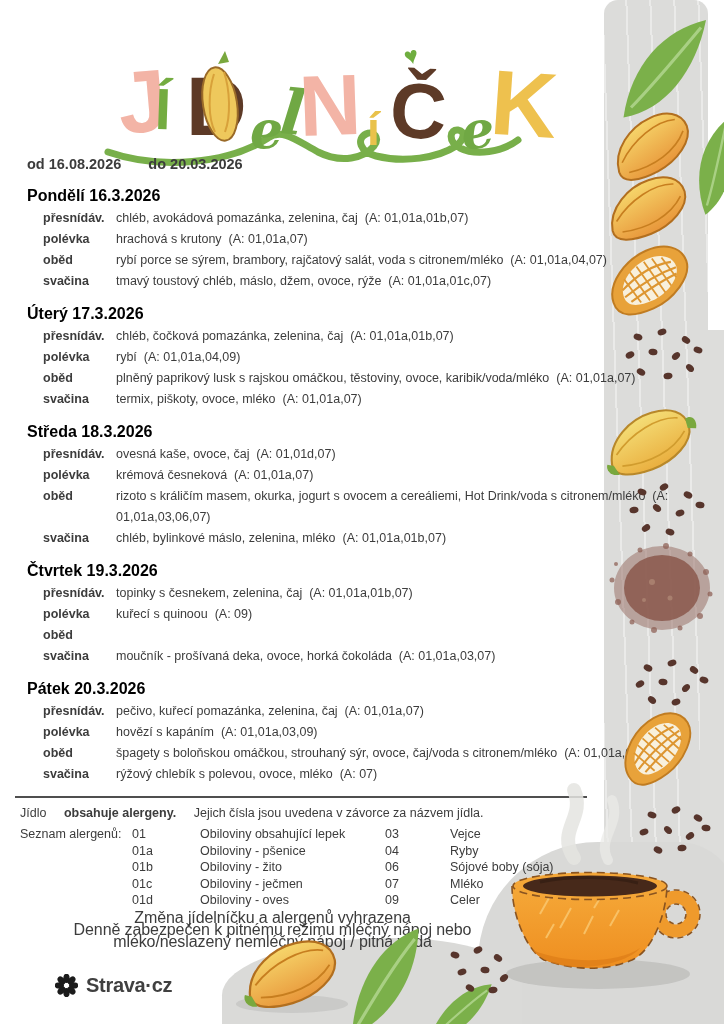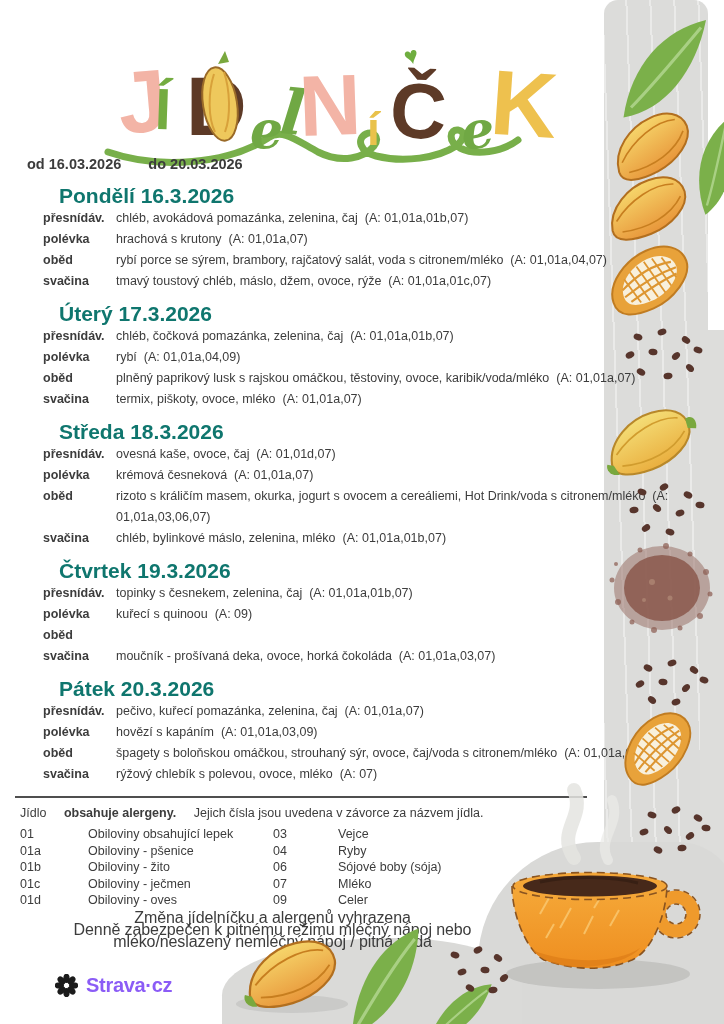--- a/index.html
+++ b/index.html
@@ -37,39 +37,39 @@
   .L9{left:491px;top:58px;font-size:92px;transform:rotate(4deg);}
   .heart{position:absolute;left:404px;top:42px;font-size:24px;color:#6fae3f;transform:rotate(-14deg);}
   
   .date-range{position:absolute;left:27px;top:156px;font-size:14.5px;font-weight:bold;}
   .date-range span{display:inline-block;}
   .date-from{margin-right:27px;}
   
   .main{position:absolute;left:15px;top:184px;width:662px;}
   .day{padding-left:12px;margin-top:12px;}
   .day:first-child{margin-top:2px;}
-  .day-header{font-size:21px;font-weight:bold;line-height:19px;margin-bottom:3px;color:#0f766e;margin-left:32px;}
+  .day-header{font-size:16px;font-weight:bold;line-height:19px;margin-bottom:3px;color:#000000;}
   .meal-row{display:flex;font-size:12.5px;line-height:21px;margin-left:16px;}
   .meal-label{width:73px;flex:none;font-weight:bold;}
   .meal-text{width:558px;white-space:pre-wrap;}
   
   .sep{border-top:2px solid #4f4f4f;width:572px;margin:11px 0 7px 0;}
   .notice{margin-left:5px;font-size:12.5px;line-height:17px;}
   .notice b{margin:0 14px;}
   .allergen-table{display:flex;margin-left:5px;margin-top:4px;font-size:12.5px;line-height:16.5px;}
   .alg-label{width:112px;flex:none;}
   .alg-col{flex:none;}
   .alg-col1{width:253px;}
   .alg-row{display:flex;gap:32px;}
   .alg-code1{width:36px;flex:none;}
   .alg-code2{width:33px;flex:none;}
   .footnotes{margin-left:5px;margin-top:3px;width:505px;text-align:center;
     font-size:16px;line-height:12px;letter-spacing:-0.1px;}
   .brand{margin-top:26px;margin-left:40px;display:flex;align-items:center;gap:8px;}
-  .brand-text{font-size:20px;font-weight:bold;color:#8b5cf6;letter-spacing:-0.3px;}
+  .brand-text{font-size:20px;font-weight:bold;color:#404040;letter-spacing:-0.3px;}
 </style>
 </head>
 <body>
 
 <div class="strip"></div>
 <div class="strip-right"></div>
 <div class="blob-br"></div>
 <div class="blob-bc"></div>
 
 <div class="content">
@@ -93,21 +93,21 @@
     <span class="tl L4" style="color: rgb(112, 168, 68);">l</span>
     <span class="tl L5" style="color: rgb(243, 180, 166);">N</span>
     <span class="tl L6" style="color: rgb(233, 194, 75);">í</span>
     <span class="tl L7" style="color: rgb(93, 58, 39);">Č</span>
     <span class="tl L8" style="color: rgb(112, 168, 68);">e</span>
     <span class="tl L9" style="color: rgb(238, 193, 78);">K</span>
     <span class="heart">♥</span>
   </div>
 
   <div class="date-range">
-    <span class="date-from">od 16.03.2026</span><span>do 20.03.2026</span>
+    <span class="date-from">od 16.08.2026</span><span>do 20.03.2026</span>
   </div>
 
   <div class="main">
 
     <div class="day">
       <div class="day-header">Pondělí 16.3.2026</div>
       <div class="meal-row">
         <span class="meal-label">přesnídáv.</span>
         <span class="meal-text">chléb, avokádová pomazánka, zelenina, čaj  (A: 01,01a,01b,07)</span>
       </div>
@@ -205,20 +205,21 @@
     </div>
 
     <div class="sep"></div>
     <div class="notice">
       <span>Jídlo</span>
       <b>obsahuje alergeny.</b>
       <span>Jejich čísla jsou uvedena v závorce za názvem jídla.</span>
     </div>
 
     <div class="allergen-table">
+      <span class="alg-label">Seznam alergenů:</span>
       <div class="alg-col alg-col1">
         <div class="alg-row">
           <span class="alg-code1">01</span>
           <span>Obiloviny obsahující lepek</span>
         </div>
         <div class="alg-row">
           <span class="alg-code1">01a</span>
           <span>Obiloviny - pšenice</span>
         </div>
         <div class="alg-row">

